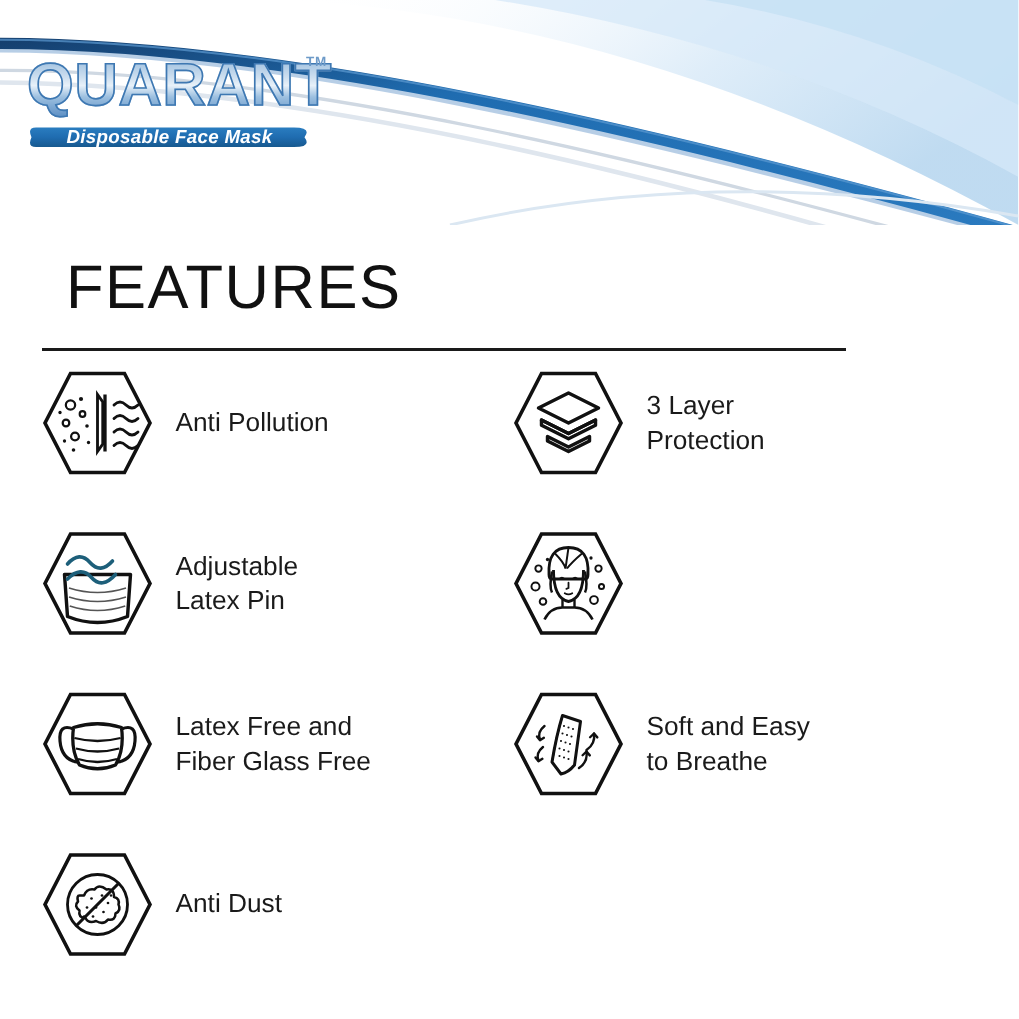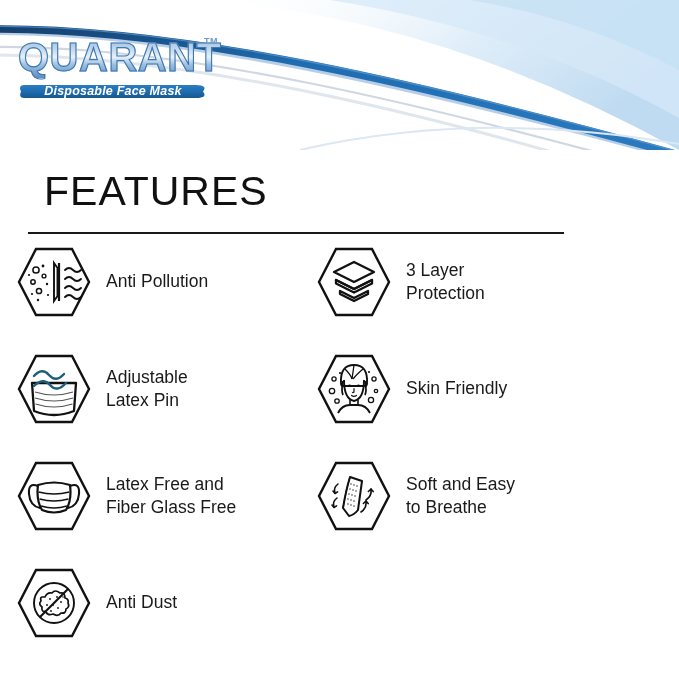--- a/index.html
+++ b/index.html
@@ -106,27 +106,27 @@
   .title-rule {
     margin-top: 5px;
     width: 536px;
     height: 2px;
     background: #1a1a1a;
   }
 
   
   .features {
     position: absolute;
-    left: 16px;
+    left: 27px;
     top: 228px;
     width: 610px;
     display: grid;
     grid-template-columns: 290px 290px;
     grid-template-rows: 107px 107px 107px 107px;
-    column-gap: 10px;
+    column-gap: 24px;
   }
   .feature {
     display: flex;
     align-items: center;
     gap: 14px;
   }
   .feature-icon {
     flex: 0 0 auto;
     width: 76px;
     height: 72px;
@@ -290,21 +290,20 @@
 
         <circle cx="18" cy="26" r="2.1" fill="none" stroke="#111" stroke-width="1.3"></circle>
         <circle cx="16" cy="38" r="2.7" fill="none" stroke="#111" stroke-width="1.3"></circle>
         <circle cx="21" cy="48" r="2.2" fill="none" stroke="#111" stroke-width="1.3"></circle>
         <circle cx="58" cy="26" r="2.1" fill="none" stroke="#111" stroke-width="1.3"></circle>
         <circle cx="60" cy="38" r="1.7" fill="none" stroke="#111" stroke-width="1.3"></circle>
         <circle cx="55" cy="47" r="2.6" fill="none" stroke="#111" stroke-width="1.3"></circle>
         <circle cx="24" cy="20" r="1.1" fill="#111"></circle>
         <circle cx="53" cy="19" r="1.1" fill="#111"></circle>
       </svg>
-      <div class="feature-label">Skin Friendly</div>
     </div>
 
 
     <div class="feature">
       <svg class="feature-icon" viewBox="0 0 76 72" xmlns="http://www.w3.org/2000/svg">
         <polygon points="20,3 56,3 73,36 56,69 20,69 3,36" fill="none" stroke="#111" stroke-width="2.4"></polygon>
 
         <path d="M 22 26 Q 12 22 13 34 Q 14 46 24 48" fill="none" stroke="#111" stroke-width="2.1" stroke-linecap="round"></path>
         <path d="M 54 26 Q 64 22 63 34 Q 62 46 52 48" fill="none" stroke="#111" stroke-width="2.1" stroke-linecap="round"></path>
 

